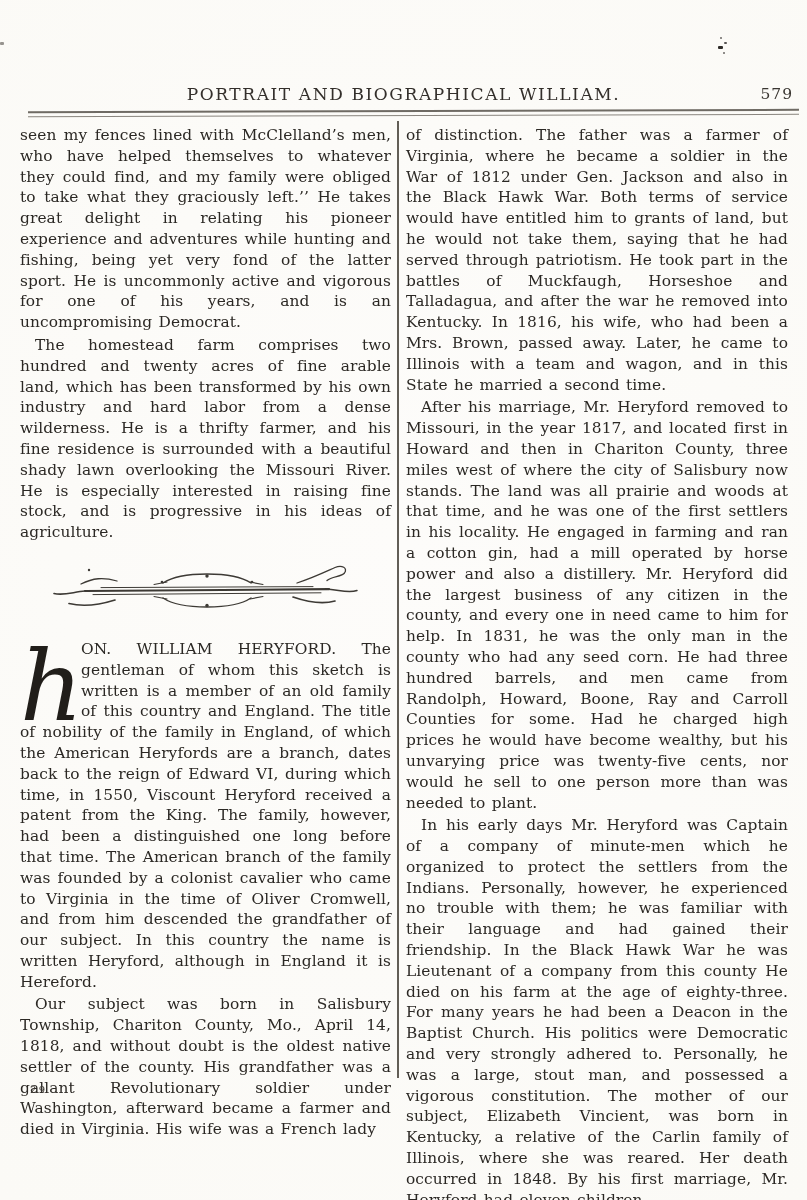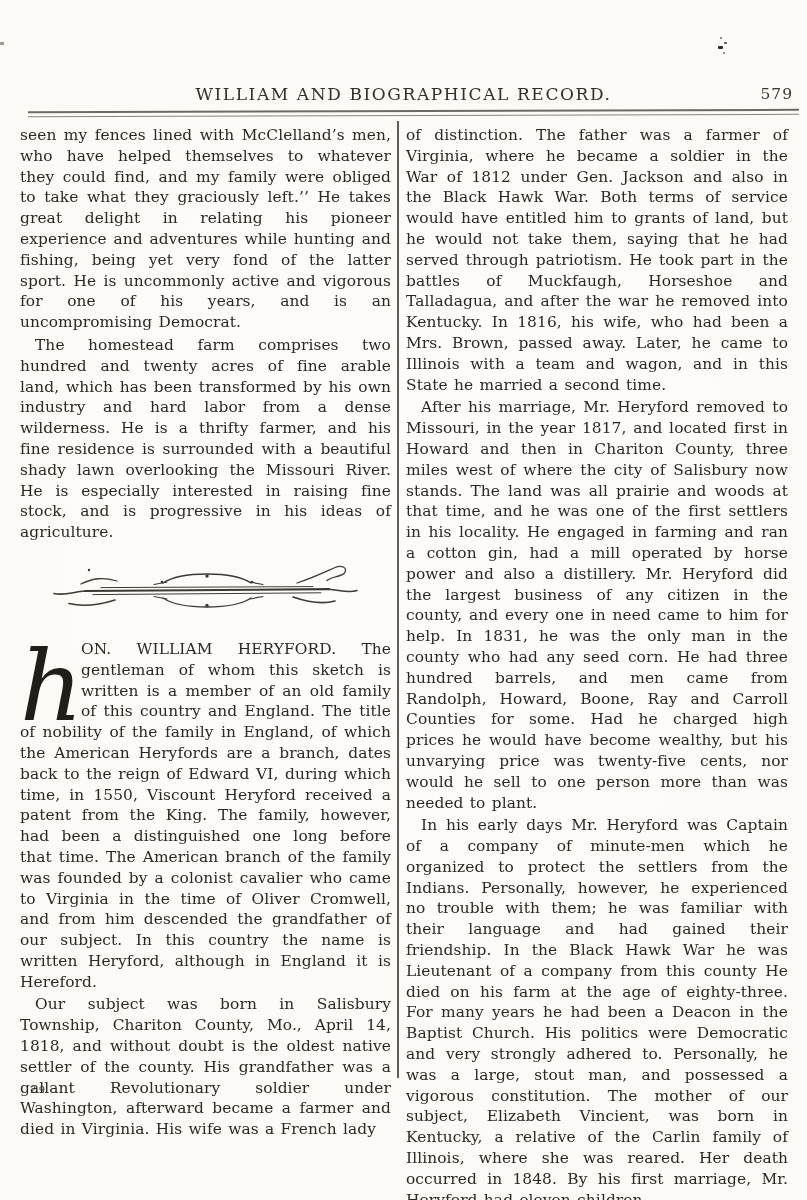--- a/index.html
+++ b/index.html
@@ -77,21 +77,21 @@
 <body>
 
 <div class="page">
 
   <div class="speck sA"></div>
   <div class="speck sB"></div>
   <div class="speck sC"></div>
   <div class="speck sD"></div>
   <div class="speck sE"></div>
 
-  <div class="header-title">WILLIAM AND BIOGRAPHICAL RECORD.</div>
+  <div class="header-title">PORTRAIT AND BIOGRAPHICAL WILLIAM.</div>
   <div class="page-number">579</div>
   <div class="header-rule">
     <div class="r1"></div>
     <div class="r2"></div>
   </div>
 
   <div class="col-divider"></div>
 
   <div class="col col-left">
     <p>seen my fences lined with McClelland’s men, who have helped themselves to whatever they could find, and my family were obliged to take what they graciously left.’’  He takes great delight in relating his pioneer experience and adventures while hunting and fishing, being yet very fond of the latter sport.  He is uncommonly active and vigorous for one of his years, and is an uncompromising Democrat.</p>

